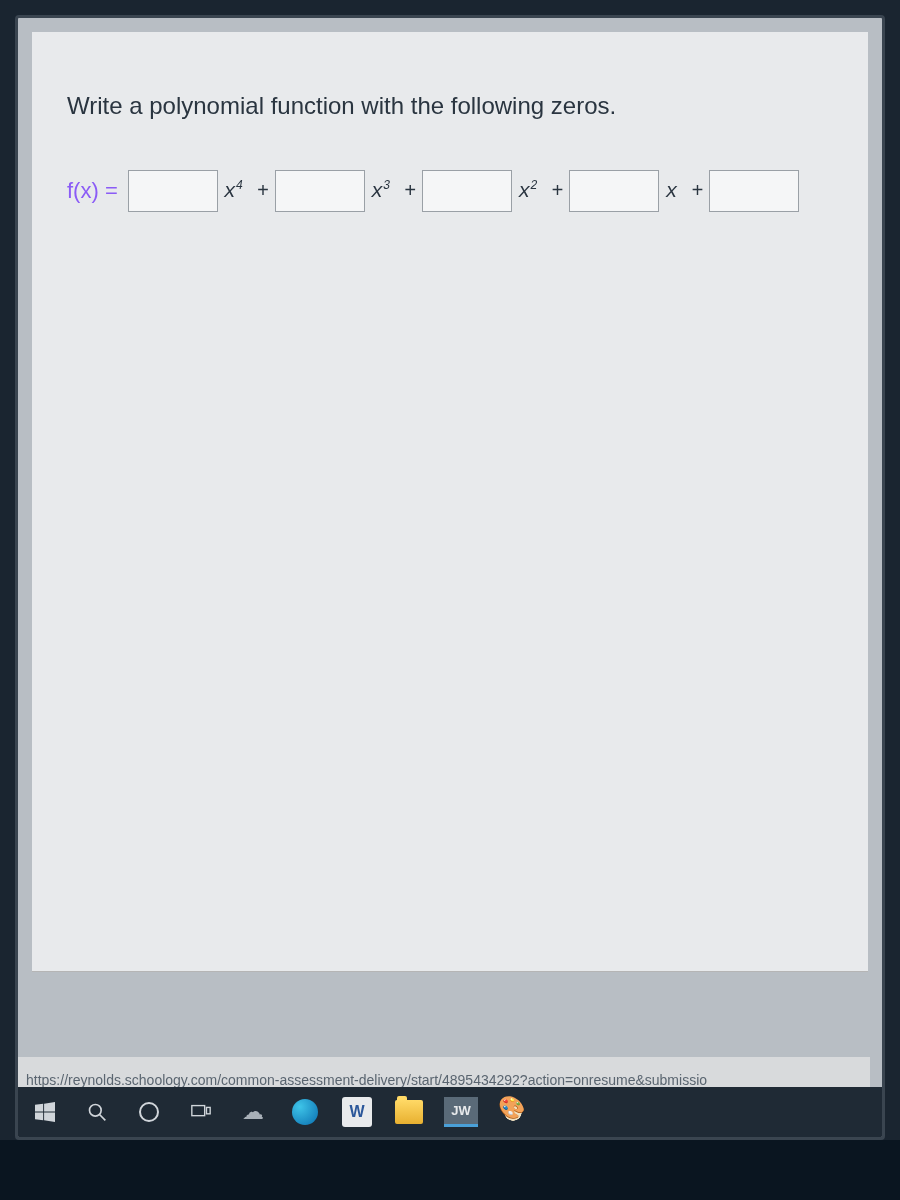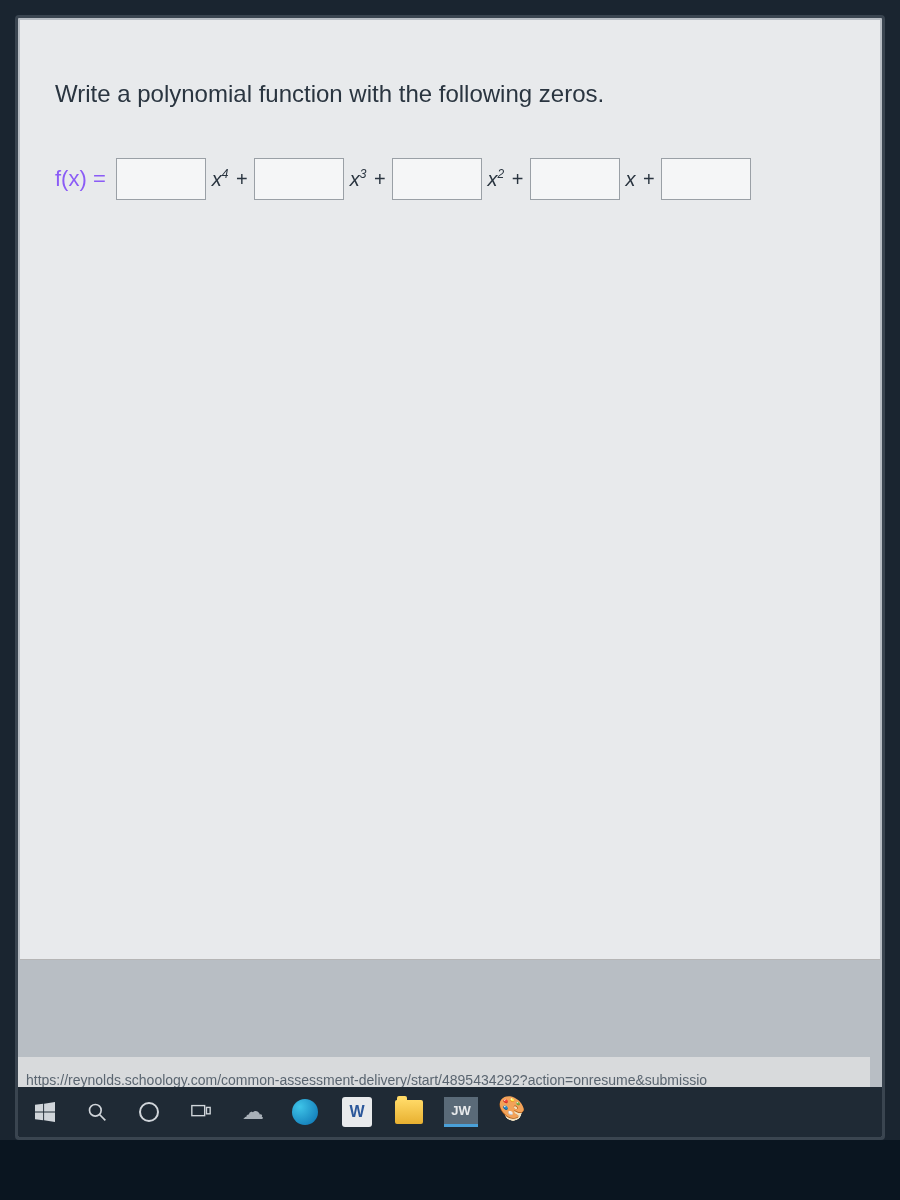--- a/index.html
+++ b/index.html
@@ -21,21 +21,21 @@
       left: 15px;
       right: 15px;
       bottom: 60px;
       background: #b8bec4;
       border: 3px solid #3a4550;
       border-radius: 4px;
       overflow: hidden;
     }
     .content-panel {
       background: #e8eaec;
-      margin: 2px;
+      margin: 14px;
       padding: 60px 35px 40px 35px;
       height: 940px;
       border-bottom: 1px solid #b5b5b5;
     }
     .question-title {
       font-size: 24px;
       color: #2a3540;
       font-weight: normal;
       margin-bottom: 50px;
     }
@@ -62,21 +62,21 @@
       border: 1px solid #9aa0a6;
       background: #f5f6f7;
       font-size: 18px;
       padding: 4px 6px;
       text-align: center;
     }
     .term-text {
       font-size: 20px;
       color: #2a3540;
       font-style: italic;
-      font-family: Liberation Sans, sans-serif;
+      font-family: Liberation Mono, monospace;
       white-space: nowrap;
     }
     .term-text sup {
       font-size: 12px;
       vertical-align: super;
     }
     .plus {
       font-style: normal;
       margin-left: 2px;
     }

